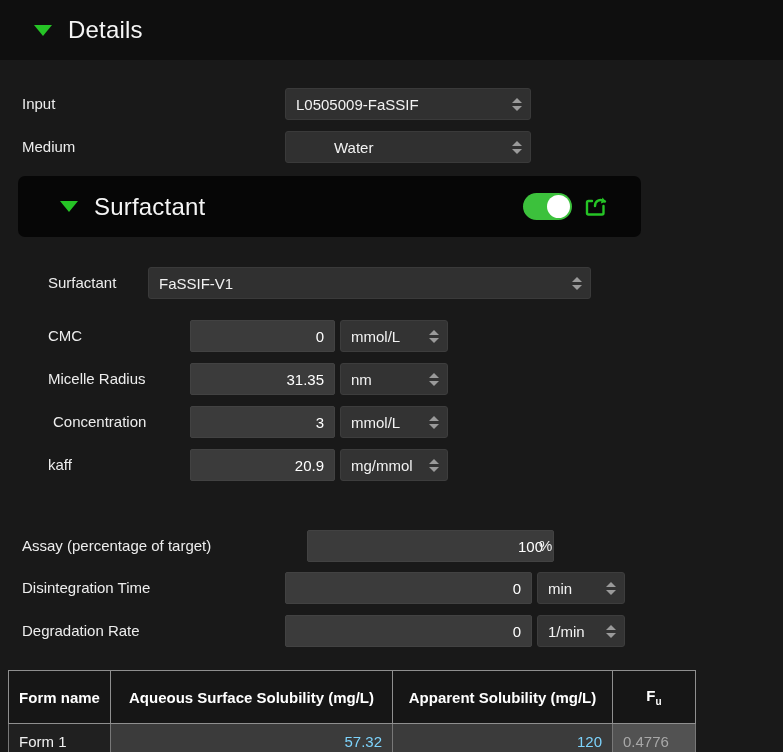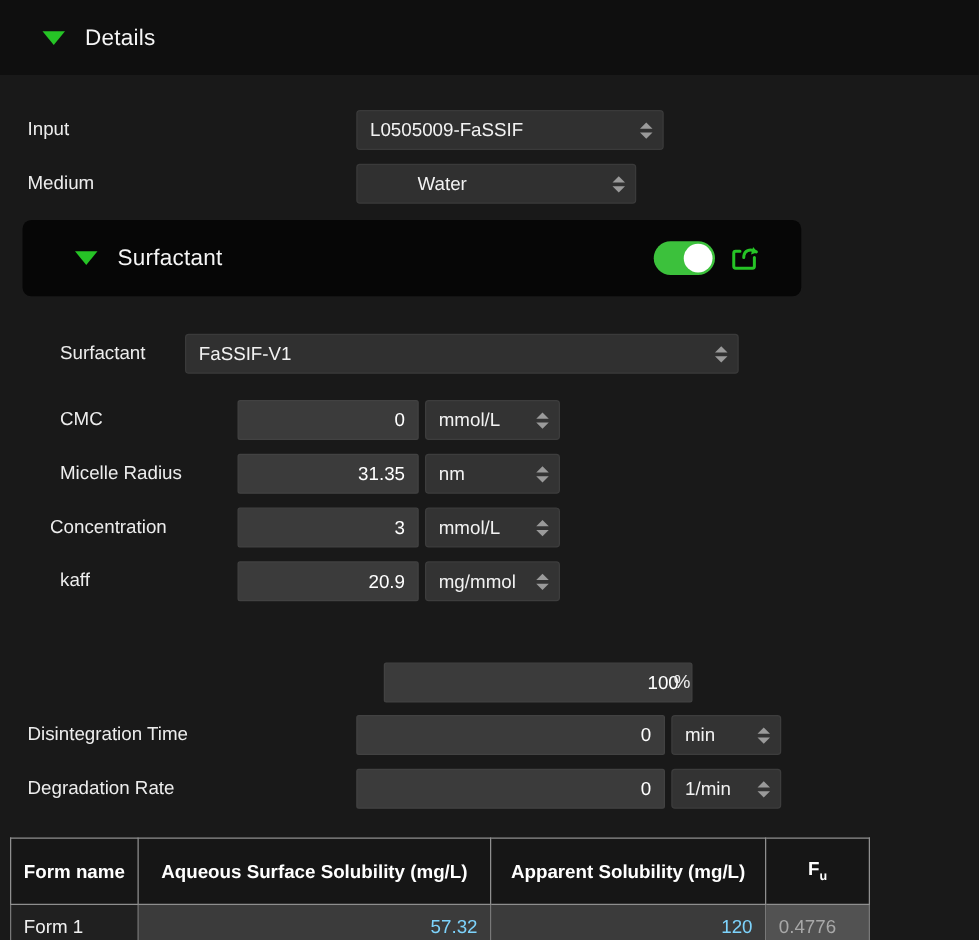--- a/index.html
+++ b/index.html
@@ -15,21 +15,21 @@
   
   .details-strip {
     position:absolute; left:0; top:0; width:783px; height:60px;
     background:#0f0f0f; display:flex; align-items:center; cursor:pointer;
   }
   .tri-down {
     width:0; height:0; border-left:9px solid transparent; border-right:9px solid transparent;
     border-top:11px solid #26c426; display:inline-block;
   }
   .details-strip .tri-down { margin-left:34px; }
-  .section-title { font-size:18px; font-weight:500; color:#f5f5f5; margin-left:16px; letter-spacing:0.2px; }
+  .section-title { font-size:24px; font-weight:500; color:#f5f5f5; margin-left:16px; letter-spacing:0.2px; }
 
   
   .lbl { position:absolute; font-size:15px; color:#ededed; line-height:32px; height:32px; white-space:nowrap; }
 
   
   .sel {
     position:absolute; height:32px; background:#303030; border:1px solid #3a3a3a;
     border-radius:3px; display:flex; align-items:center; padding:0 8px 0 10px;
     font-size:15px; color:#f2f2f2; cursor:pointer;
   }
@@ -93,21 +93,21 @@
   <div class="lbl" style="left:22px; top:88px;">Input</div>
   <div class="sel" style="left:285px; top:88px; width:246px;">
     <span class="val">L0505009-FaSSIF</span>
     <span class="spin">
         <i class="u"></i>
         <i class="d"></i>
       </span>
   </div>
 
   <div class="lbl" style="left:22px; top:131px;">Medium</div>
-  <div class="sel" style="left:285px; top:131px; width:224px;padding-left:48px;">
+  <div class="sel" style="left:285px; top:131px; width:246px;padding-left:48px;">
     <span class="val">Water</span>
     <span class="spin">
         <i class="u"></i>
         <i class="d"></i>
       </span>
   </div>
 
   <div class="surf-panel">
     <span class="tri-down"></span>
     <span class="section-title">Surfactant</span>
@@ -143,40 +143,41 @@
   <div class="lbl" style="left:48px; top:363px;">Micelle Radius</div>
   <div class="num" style="left:190px; top:363px; width:145px;">31.35</div>
   <div class="sel unit-sel" style="left:340px; top:363px; width:108px;">
     <span class="val">nm</span>
     <span class="spin">
         <i class="u"></i>
         <i class="d"></i>
       </span>
   </div>
 
-  <div class="lbl" style="left:40px; top:406px;">Concentration</div>
+  <div class="lbl" style="left:53px; top:406px;">Concentration</div>
   <div class="num" style="left:190px; top:406px; width:145px;">3</div>
   <div class="sel unit-sel" style="left:340px; top:406px; width:108px;">
     <span class="val">mmol/L</span>
     <span class="spin">
         <i class="u"></i>
         <i class="d"></i>
       </span>
   </div>
 
   <div class="lbl" style="left:48px; top:449px;">kaff</div>
   <div class="num" style="left:190px; top:449px; width:145px;">20.9</div>
   <div class="sel unit-sel" style="left:340px; top:449px; width:108px;">
     <span class="val">mg/mmol</span>
     <span class="spin">
         <i class="u"></i>
         <i class="d"></i>
       </span>
   </div>
 
+  <div class="lbl" style="left:22px; top:530px;">Assay (percentage of target)</div>
   <div class="num" style="left:285px; top:530px; width:247px;margin-left:22px;">100</div>
   <div class="pct" style="left:539px; top:530px;">%</div>
 
   <div class="lbl" style="left:22px; top:572px;">Disintegration Time</div>
   <div class="num" style="left:285px; top:572px; width:247px;">0</div>
   <div class="sel unit-sel" style="left:537px; top:572px; width:88px;">
     <span class="val">min</span>
     <span class="spin">
         <i class="u"></i>
         <i class="d"></i>

